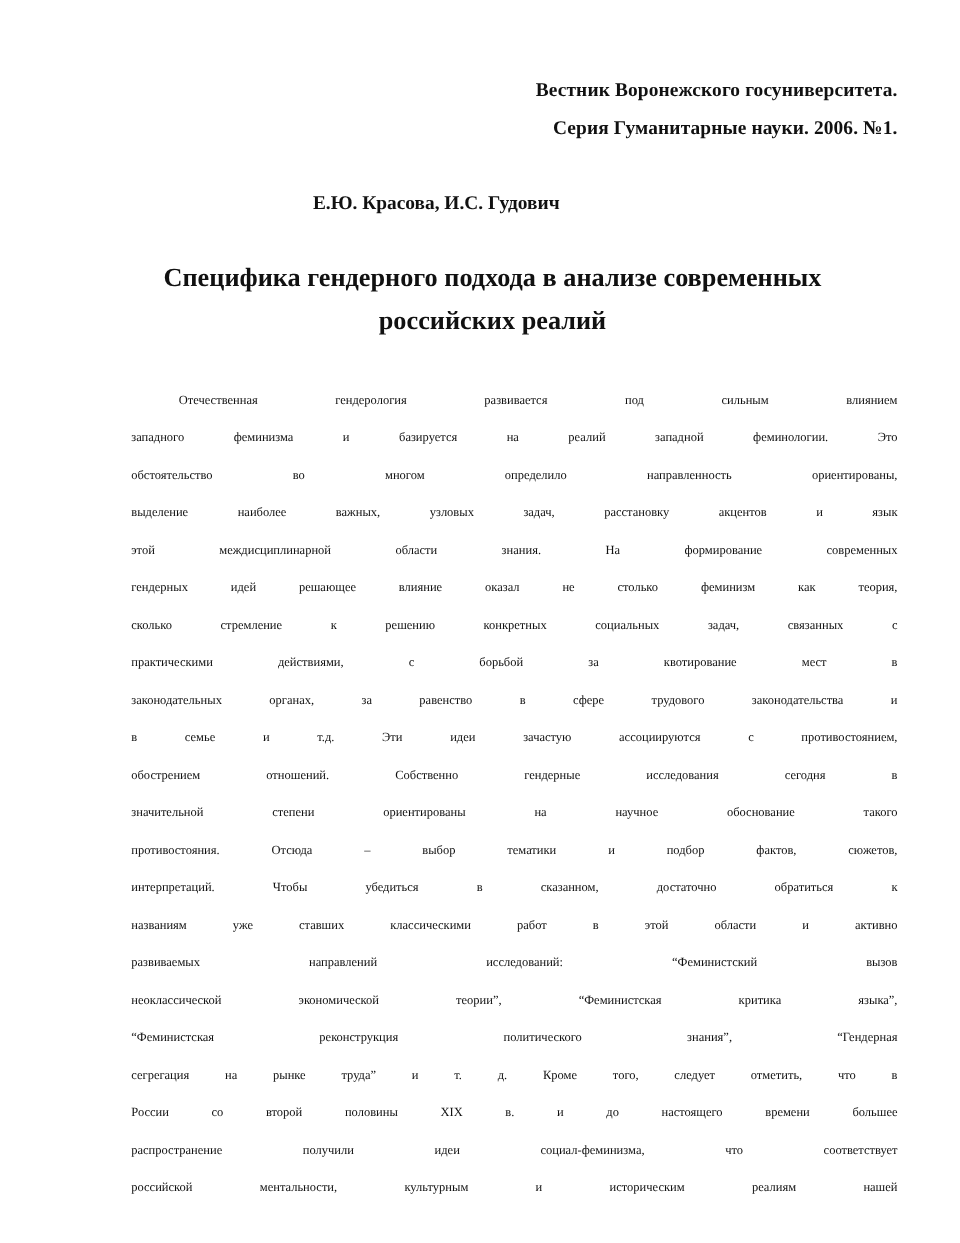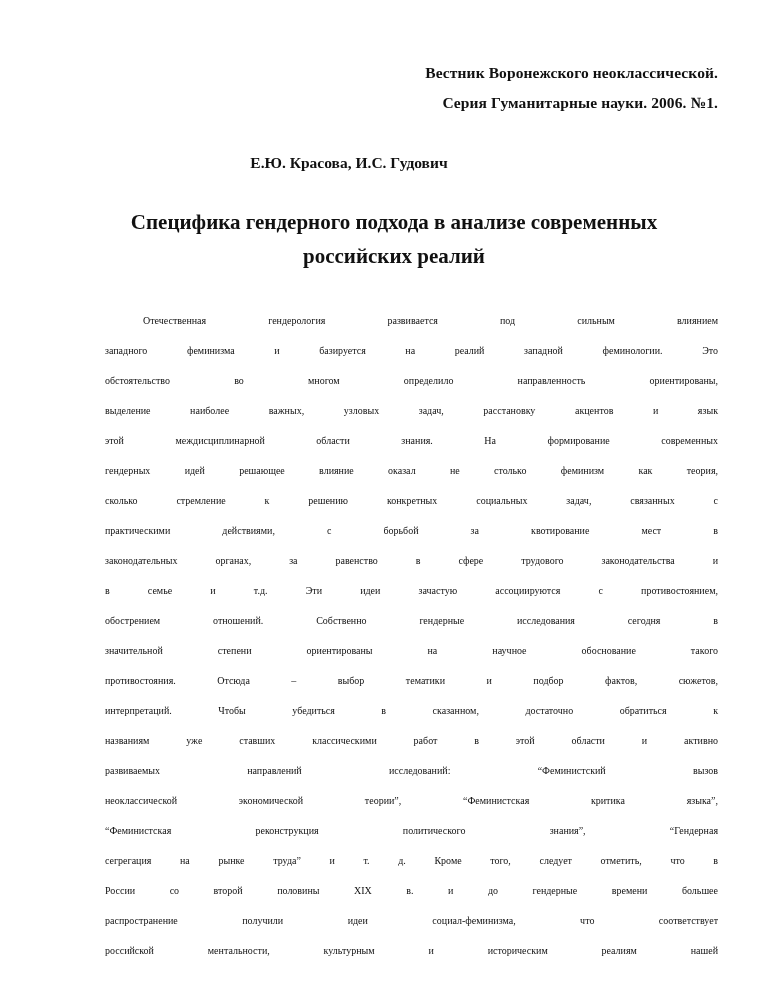--- a/index.html
+++ b/index.html
@@ -82,21 +82,21 @@
   .tline-just.indent { text-indent: 38px; }
   
 </style>
 </head>
 <body>
 
 <div class="page">
   <div class="content">
 
     <div class="journal-header">
-      <span class="hline">Вестник Воронежского неоклассической.</span>
+      <span class="hline">Вестник Воронежского госуниверситета.</span>
       <span class="hline">Серия Гуманитарные науки. 2006. №1.</span>
     </div>
 
     <div class="authors">Е.Ю. Красова, И.С. Гудович</div>
 
     <div class="article-title">
       <span class="tline">Специфика гендерного подхода в анализе современных</span>
       <span class="tline">российских реалий</span>
     </div>
 
@@ -113,19 +113,19 @@
       <span class="tline-just">в семье и т.д. Эти идеи зачастую ассоциируются с противостоянием,</span>
       <span class="tline-just">обострением отношений. Собственно гендерные исследования сегодня в</span>
       <span class="tline-just">значительной степени ориентированы на научное обоснование такого</span>
       <span class="tline-just">противостояния. Отсюда – выбор тематики и подбор фактов, сюжетов,</span>
       <span class="tline-just">интерпретаций. Чтобы убедиться в сказанном, достаточно обратиться к</span>
       <span class="tline-just">названиям уже ставших классическими работ в этой области и активно</span>
       <span class="tline-just">развиваемых направлений исследований: “Феминистский вызов</span>
       <span class="tline-just">неоклассической экономической теории”, “Феминистская критика языка”,</span>
       <span class="tline-just">“Феминистская реконструкция политического знания”, “Гендерная</span>
       <span class="tline-just">сегрегация на рынке труда” и т. д. Кроме того, следует отметить, что в</span>
-      <span class="tline-just">России со второй половины XIX в. и до гендерные времени большее</span>
+      <span class="tline-just">России со второй половины XIX в. и до настоящего времени большее</span>
       <span class="tline-just">распространение получили идеи социал-феминизма, что соответствует</span>
       <span class="tline-just">российской ментальности, культурным и историческим реалиям нашей</span>
     </div>
 
   </div>
 </div>
 
 </body></html>

